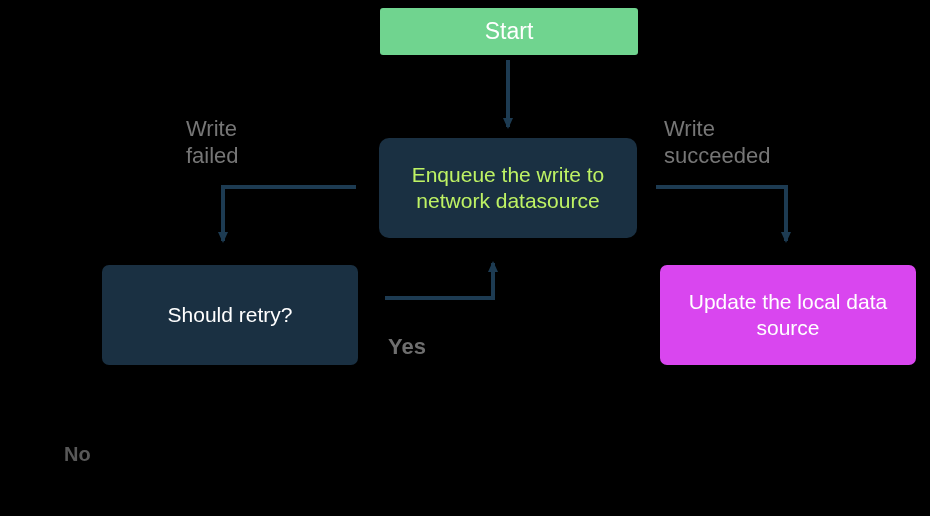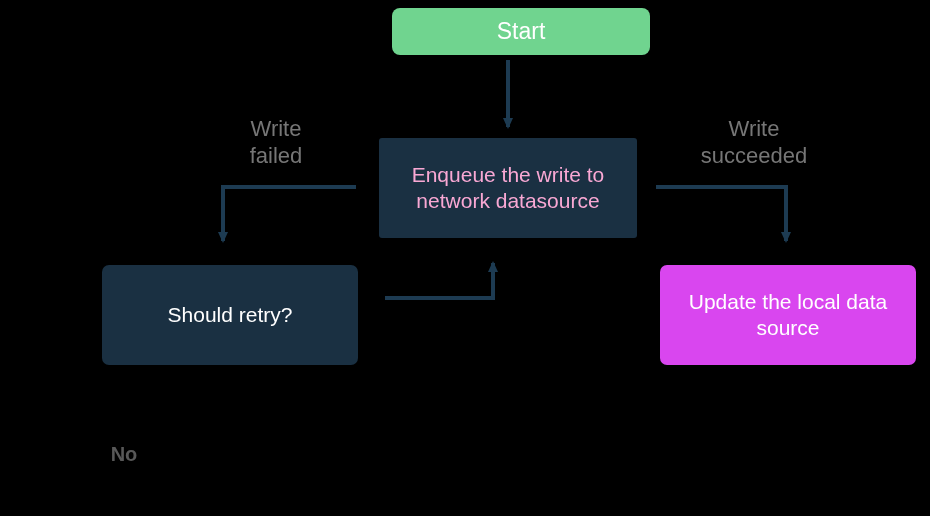--- a/index.html
+++ b/index.html
@@ -23,38 +23,38 @@
   .node {
     position: absolute;
     display: flex;
     align-items: center;
     justify-content: center;
     text-align: center;
     box-sizing: border-box;
     line-height: 1.22;
   }
   .node-start {
-    left: 392px;
+    left: 380px;
     top: 8px;
     width: 258px;
     height: 47px;
     background: #70d48f;
-    border-radius: 8px;
+    border-radius: 3px;
     color: #ffffff;
     font-size: 23px;
     font-weight: 400;
   }
   .node-enqueue {
     left: 379px;
     top: 138px;
     width: 258px;
     height: 100px;
     background: #1a3042;
-    border-radius: 3px;
-    color: #f9a8d4;
+    border-radius: 10px;
+    color: #bef264;
     font-size: 21px;
     font-weight: 400;
     padding: 0 12px;
     justify-content: flex-end;
   }
   .node-retry {
     left: 102px;
     top: 265px;
     width: 256px;
     height: 100px;
@@ -84,21 +84,20 @@
     height: 125px;
     background: transparent;
     border: 4px solid #e8743f;
     color: #e8743f;
     font-size: 21px;
     font-weight: 700;
   }
   .edge-label {
     position: absolute;
     color: #767676;
-    text-align: center;
     line-height: 1.22;
     white-space: pre-line;
   }
   .label-write-failed {
     left: 186px;
     top: 116px;
     width: 180px;
     font-size: 22px;
     font-weight: 400;
   }
@@ -182,16 +181,17 @@
     <span>Update the local data source</span>
   </div>
 
 
   <div class="edge-label label-write-failed">Write
 failed</div>
 
   <div class="edge-label label-write-succeeded">Write
 succeeded</div>
 
+  <div class="edge-label label-yes">Yes</div>
 
   <div class="edge-label label-no">No</div>
 
 </div>
 
 </body></html>

